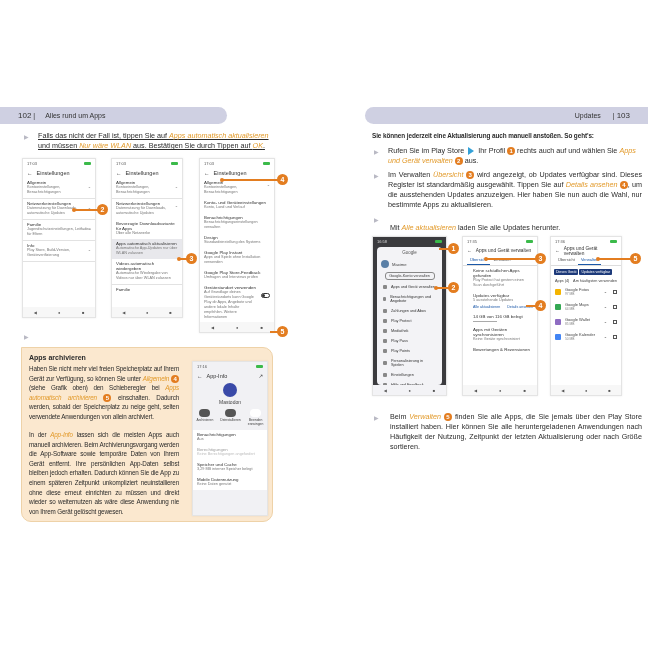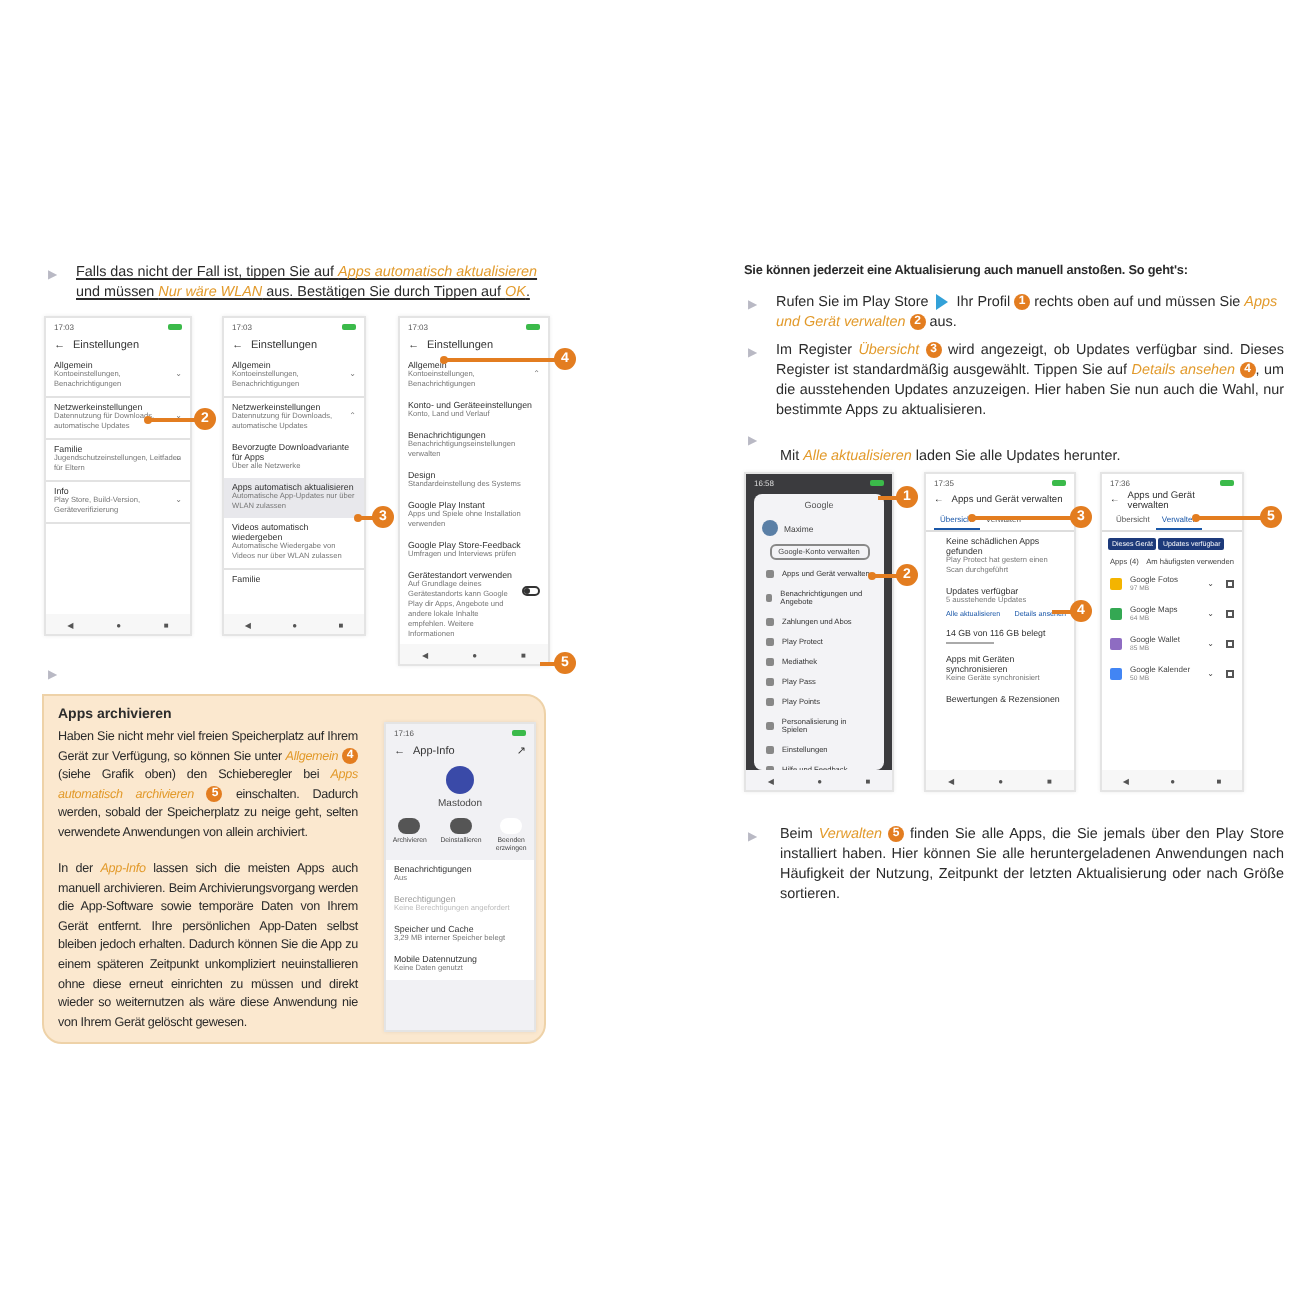--- a/index.html
+++ b/index.html
@@ -70,20 +70,25 @@
   .app-row { display: flex; align-items: center; padding: 3px 4px; font-size: 4px; }
   .app-ic { width: 6px; height: 6px; border-radius: 1px; margin-right: 4px; }
   .app-row .nm { flex: 1; }
   .app-row .nm small { display: block; font-size: 3.3px; color: #888; }
   .cb { width: 4px; height: 4px; border: 1px solid #555; margin-left: 6px; }
 </style>
 </head>
 <body>
 
 <div class="page left">
+  <div class="hdr">
+    <span class="pnum">102</span>
+    <span class="sep">|</span>
+    <span>Alles rund um Apps</span>
+  </div>
 
   <span class="bullet" style="left:24px;top:133px;">▶</span>
   <div class="para" style="left:38px;top:131px;width:250px;text-decoration:underline;">
     <span>Falls das nicht der Fall ist, tippen Sie auf </span><span class="hl">Apps automatisch aktualisieren</span><br>
     <span>und müssen </span><span class="hl">Nur wäre WLAN</span><span> aus. Bestätigen Sie durch Tippen auf </span><span class="hl">OK</span><span>.</span>
   </div>
 
   <div class="phone" style="left:22px;top:158px;width:74px;height:160px;">
     <div class="sb">
         <span>17:03</span>
@@ -266,31 +271,36 @@
         <div class="row noline">
             <div class="t">Mobile Datennutzung</div>
             <div class="s">Keine Daten genutzt</div>
           </div>
       </div>
     </div>
   </div>
 </div>
 
 <div class="page right">
+  <div class="hdr">
+    <span>Updates</span>
+    <span class="sep">|</span>
+    <span class="pnum">103</span>
+  </div>
 
   <div class="para bold-intro" style="left:48px;top:131px;width:270px;">Sie können jederzeit eine Aktualisierung auch manuell anstoßen. So geht's:</div>
 
   <span class="bullet" style="left:50px;top:148px;">▶</span>
   <div class="para" style="left:64px;top:146px;width:254px;">
-    <span>Rufen Sie im Play Store </span><span class="play-icon"></span><span> Ihr Profil </span><span class="num">1</span><span> rechts oben auf und müssen Sie </span><span class="hl">Apps und Gerät verwalten</span> <span class="num">2</span><span> aus.</span>
+    <span>Rufen Sie im Play Store </span><span class="play-icon"></span><span> Ihr Profil </span><span class="num">1</span><span> rechts auch auf und wählen Sie </span><span class="hl">Apps und Gerät verwalten</span> <span class="num">2</span><span> aus.</span>
   </div>
 
   <span class="bullet" style="left:50px;top:172px;">▶</span>
   <div class="para" style="left:64px;top:170px;width:254px;text-align:justify;">
-    <span>Im Register </span><span class="hl">Übersicht</span> <span class="num">3</span><span> wird angezeigt, ob Updates verfügbar sind. Dieses Register ist standardmäßig ausgewählt. Tippen Sie auf </span><span class="hl">Details ansehen</span> <span class="num">4</span><span>, um die ausstehenden Updates anzuzeigen. Hier haben Sie nun auch die Wahl, nur bestimmte Apps zu aktualisieren.</span>
+    <span>Im Verwalten </span><span class="hl">Übersicht</span> <span class="num">3</span><span> wird angezeigt, ob Updates verfügbar sind. Dieses Register ist standardmäßig ausgewählt. Tippen Sie auf </span><span class="hl">Details ansehen</span> <span class="num">4</span><span>, um die ausstehenden Updates anzuzeigen. Hier haben Sie nun auch die Wahl, nur bestimmte Apps zu aktualisieren.</span>
   </div>
 
   <span class="bullet" style="left:50px;top:216px;">▶</span>
   <div class="para" style="left:66px;top:212px;width:254px;margin-top:11px;">
     <span>Mit </span><span class="hl">Alle aktualisieren</span><span> laden Sie alle Updates herunter.</span>
   </div>
 
   <div class="phone dark" style="left:48px;top:236px;width:75px;height:160px;">
     <div class="sb" style="color:#ddd;">
         <span>16:58</span>

